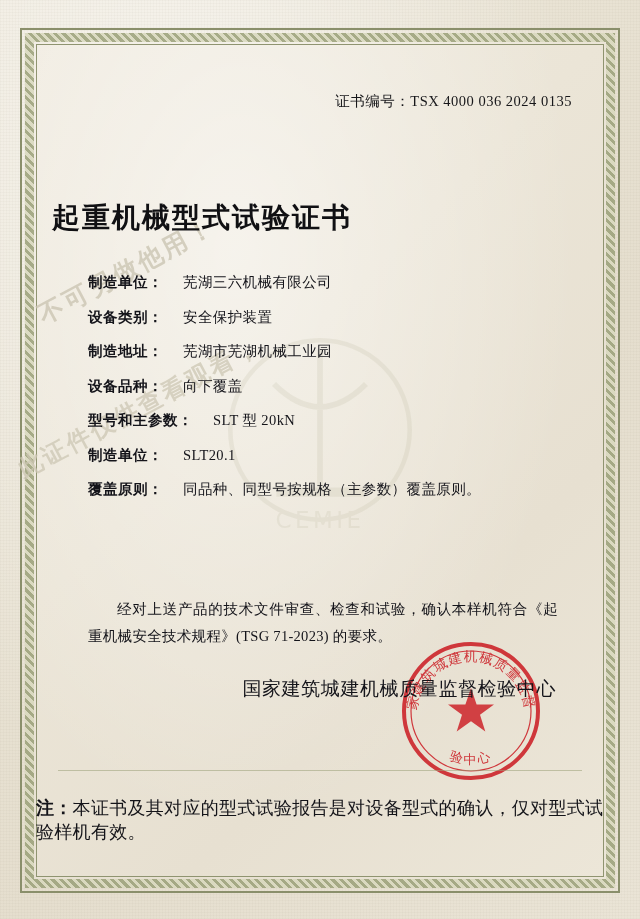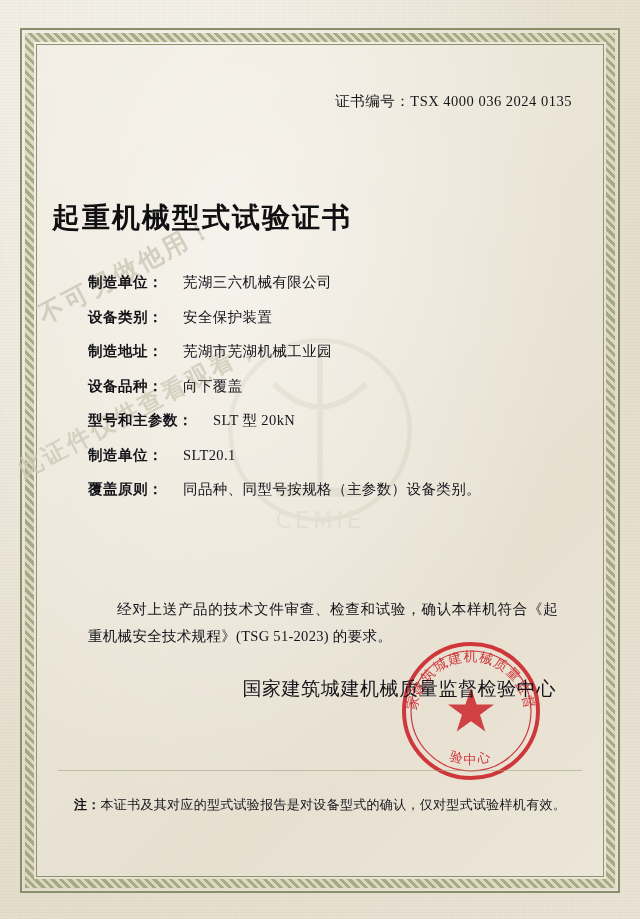--- a/index.html
+++ b/index.html
@@ -211,22 +211,22 @@
     height: 150px;
     pointer-events: none;
     opacity: 0.88;
   }
 
   .footer-note {
     position: absolute;
     left: 0;
     right: 0;
     top: 752px;
-    text-align: center;
-    font-size: 13px;
+    text-align: left;
+    font-size: 18px;
     color: #141419;
     letter-spacing: 0.3px;
   }
   .footer-note .note-label {
     font-weight: bold;
   }
 
   .footer-rule {
     position: absolute;
     left: 22px;
@@ -287,25 +287,25 @@
       <div class="field-row">
         <span class="field-label">型号和主参数：</span>
         <span class="field-value">SLT 型 20kN</span>
       </div>
       <div class="field-row">
         <span class="field-label">制造单位：</span>
         <span class="field-value">SLT20.1</span>
       </div>
       <div class="field-row">
         <span class="field-label">覆盖原则：</span>
-        <span class="field-value">同品种、同型号按规格（主参数）设备类别。</span>
+        <span class="field-value">同品种、同型号按规格（主参数）覆盖原则。</span>
       </div>
     </div>
 
-    <div class="statement">经对上送产品的技术文件审查、检查和试验，确认本样机符合《起重机械安全技术规程》(TSG 51-2023) 的要求。</div>
+    <div class="statement">经对上送产品的技术文件审查、检查和试验，确认本样机符合《起重机械安全技术规程》(TSG 71-2023) 的要求。</div>
 
     <svg class="seal" viewBox="0 0 150 150">
       <circle cx="75" cy="75" r="67" fill="none" stroke="#cc2027" stroke-width="4"></circle>
       <circle cx="75" cy="75" r="60" fill="none" stroke="#cc2027" stroke-width="1.2"></circle>
       <path id="sealTopArc" d="M 20 80 A 55 55 0 0 1 130 80" fill="none"></path>
       <text fill="#cc2027" font-size="13.5" font-family="DejaVu Sans, sans-serif" letter-spacing="1.2">
         <textPath href="#sealTopArc" startOffset="50%" text-anchor="middle">国家建筑城建机械质量监督检</textPath>
       </text>
       <path id="sealBottomArc" d="M 28 98 A 52 52 0 0 0 122 98" fill="none"></path>
       <text fill="#cc2027" font-size="13" font-family="DejaVu Sans, sans-serif" letter-spacing="2">

